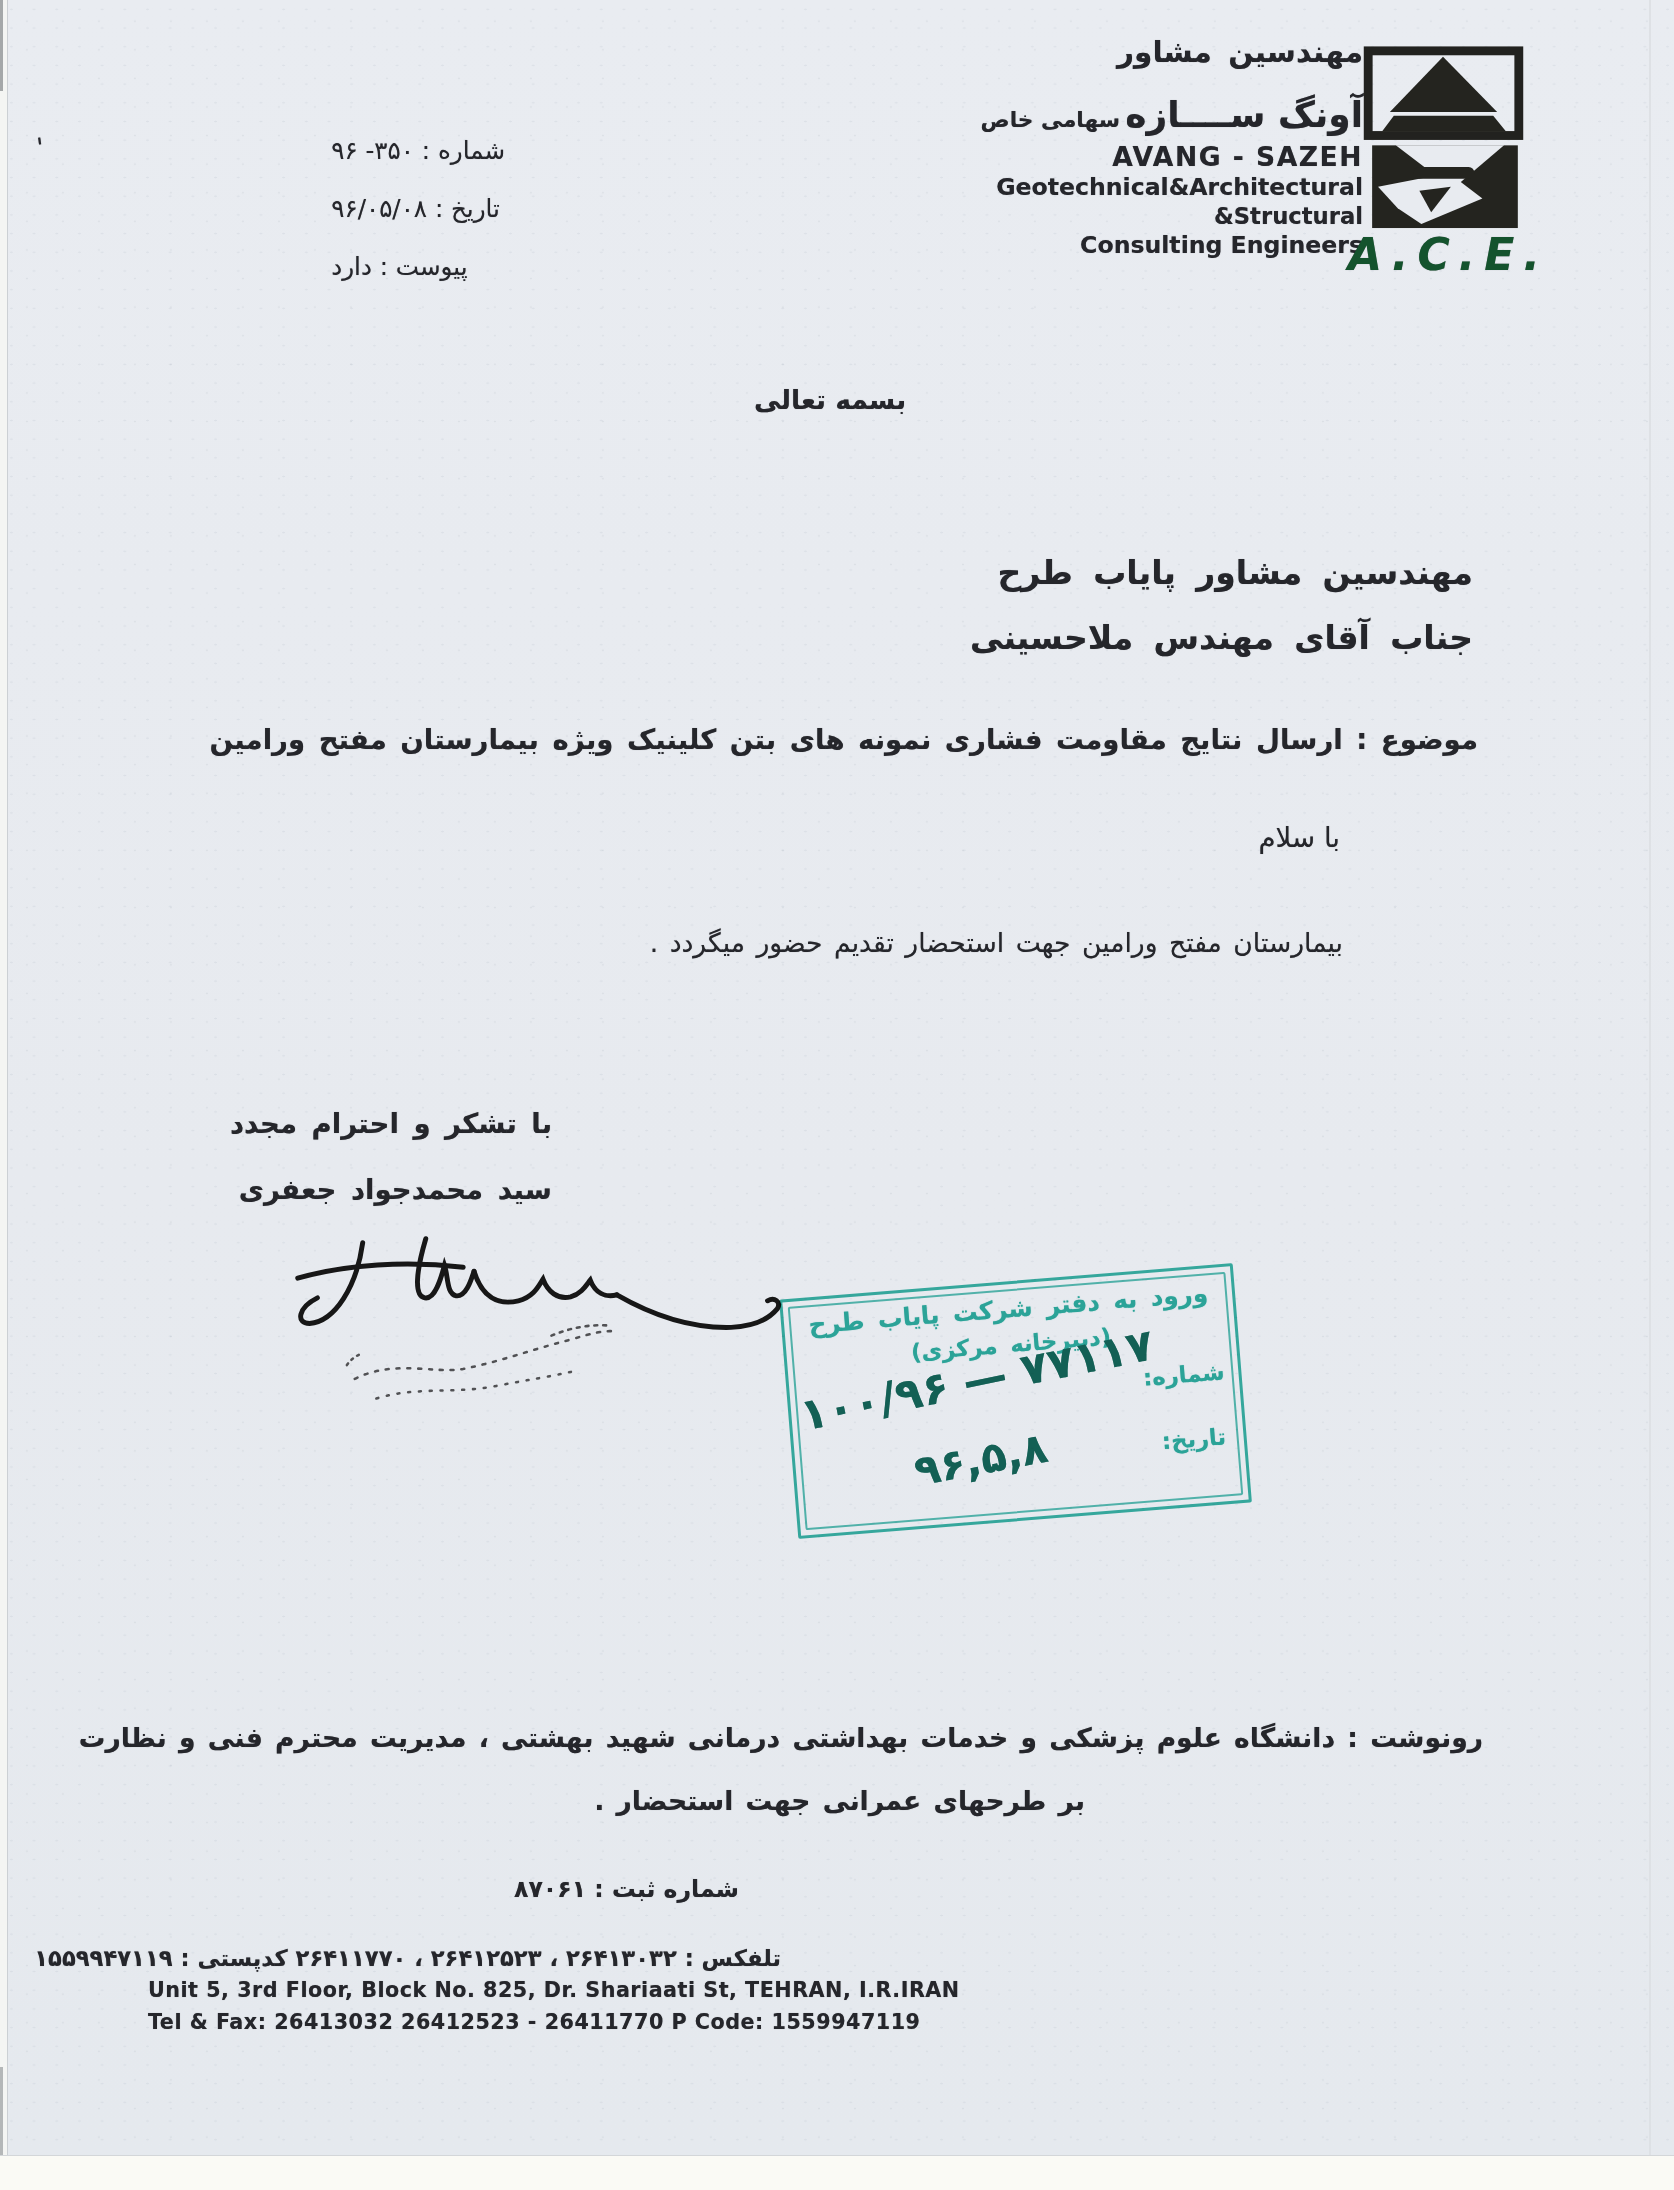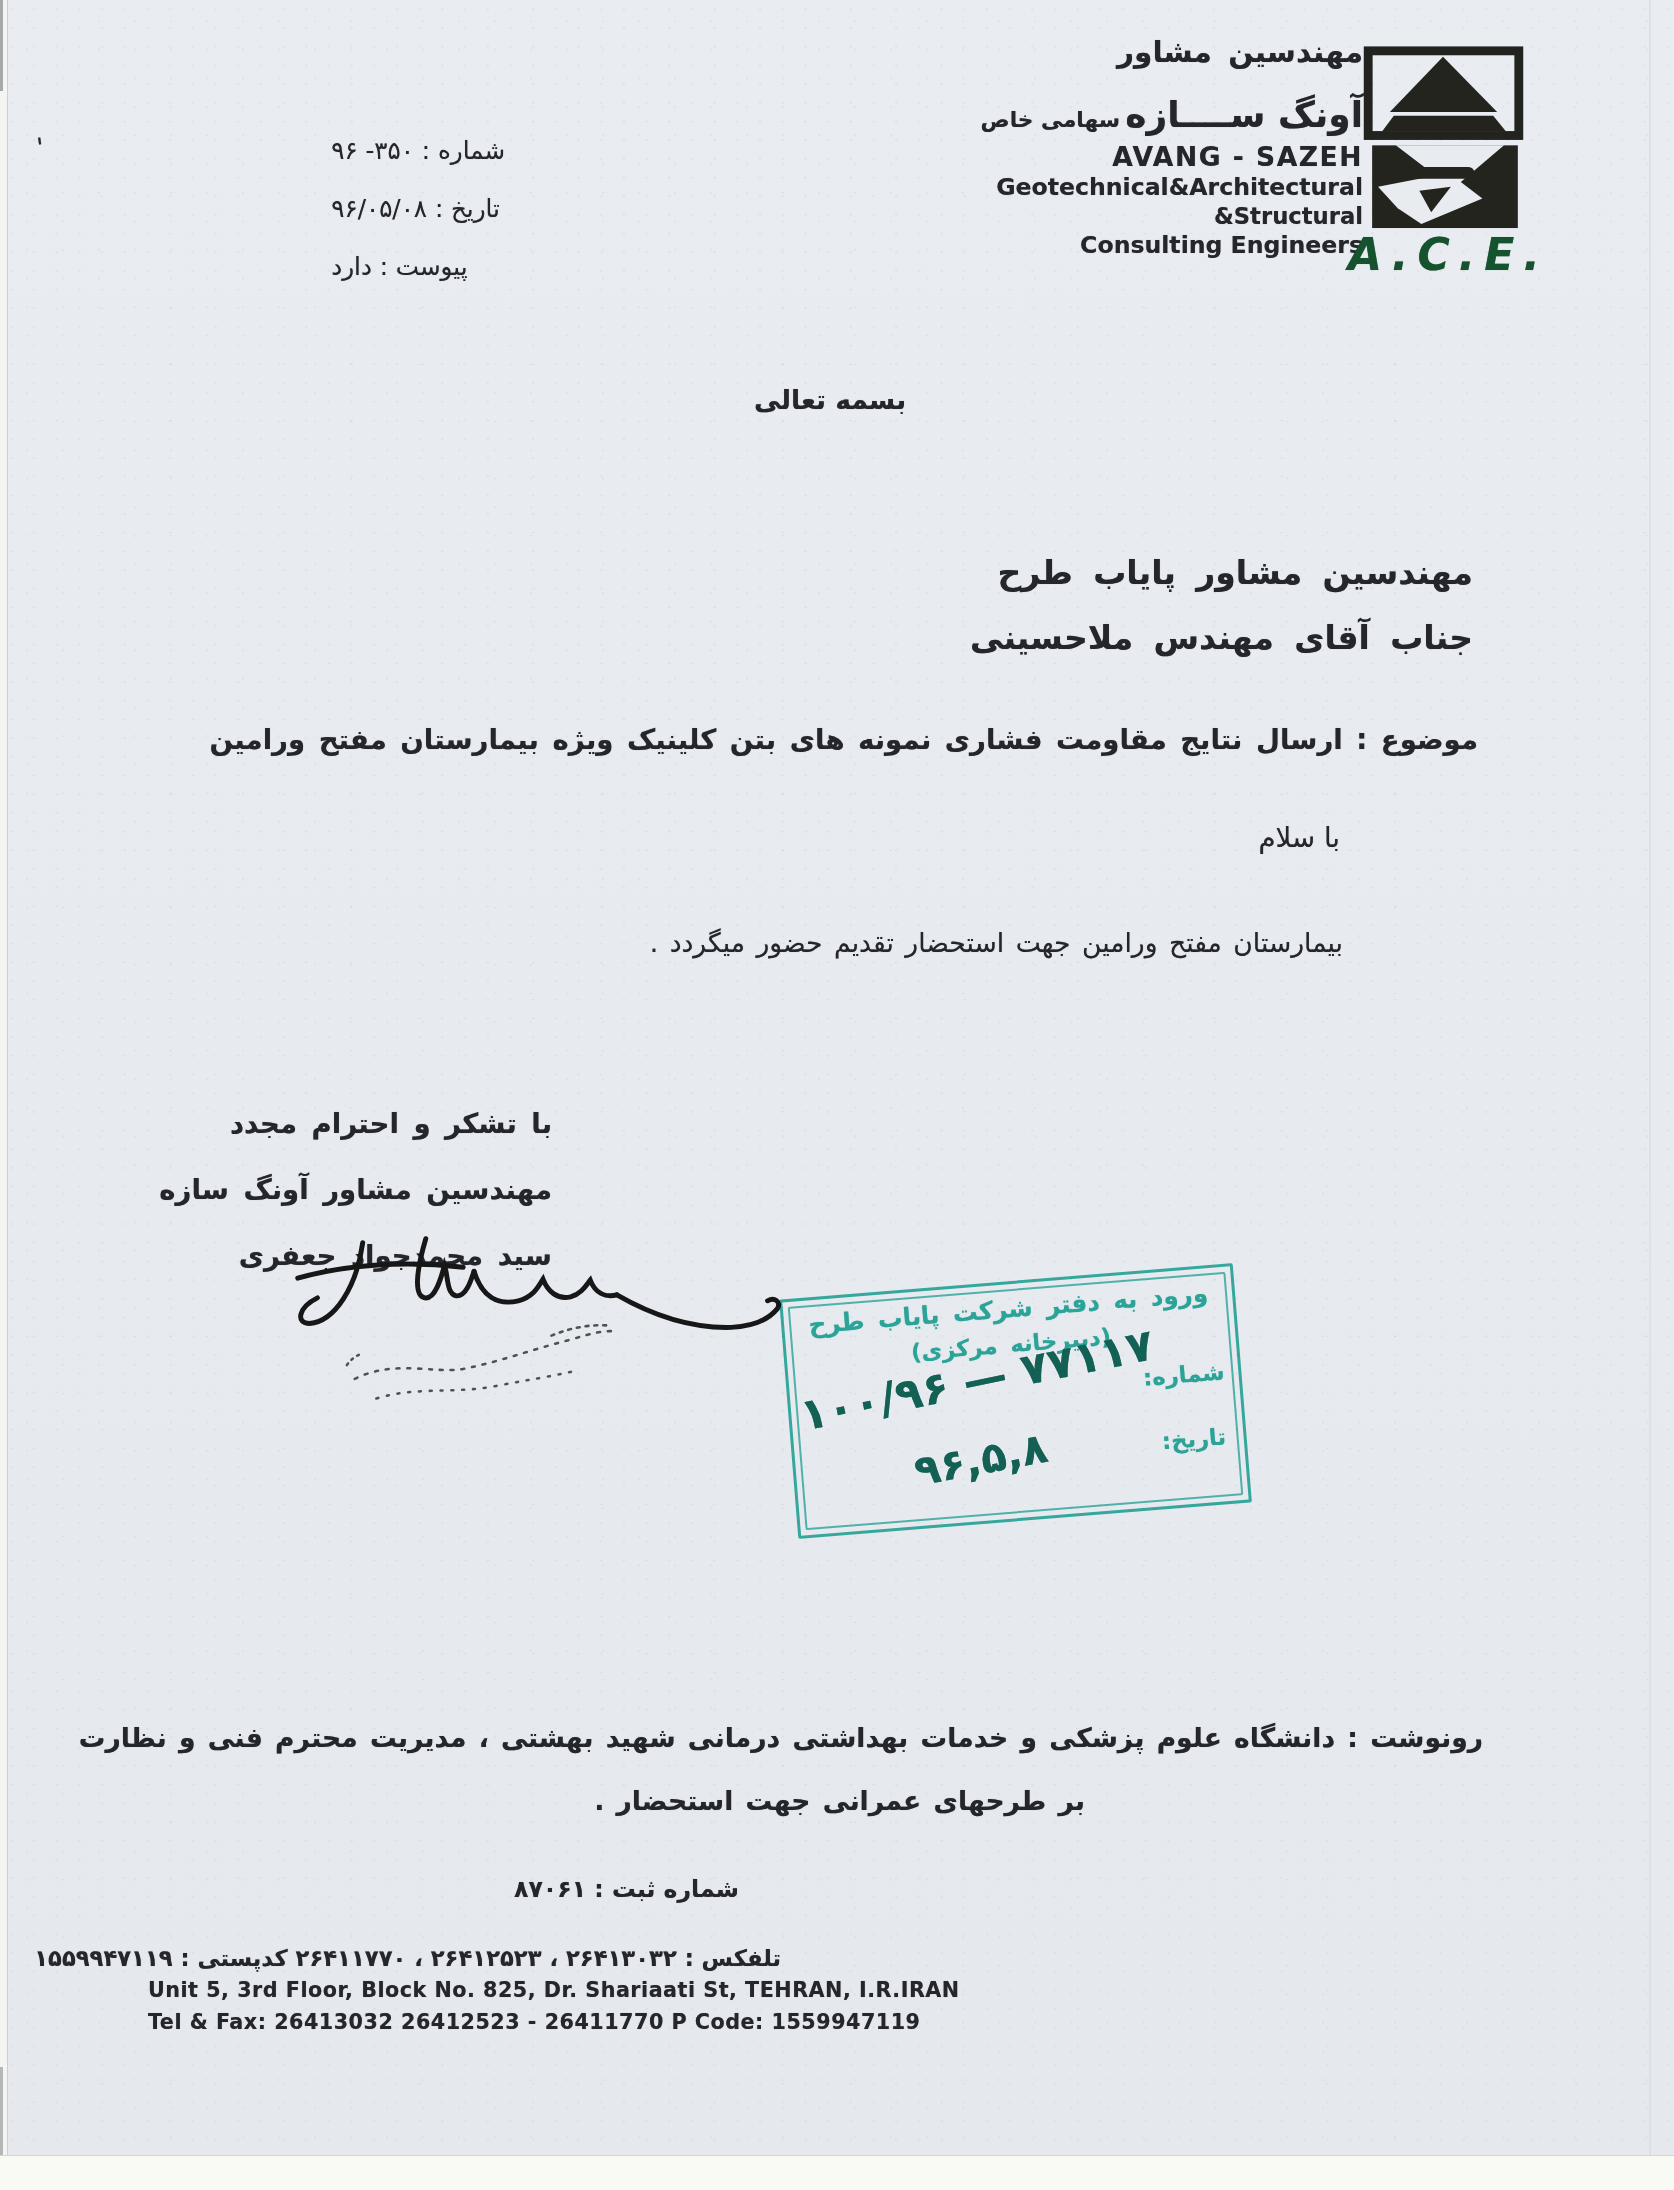--- a/index.html
+++ b/index.html
@@ -82,21 +82,20 @@
     <div>جناب آقای مهندس ملاحسینی</div>
   </div>
 
   <div class="abs fa b soft" style="right:197px;top:723px;font-size:27.6px;word-spacing:3.9px;">موضوع : ارسال نتایج مقاومت فشاری نمونه های بتن کلینیک ویژه بیمارستان مفتح ورامین</div>
 
   <div class="abs fa soft" style="right:335px;top:821px;font-size:27.6px;">با سلام</div>
   <div class="abs fa soft" style="right:332px;top:927px;font-size:26.6px;word-spacing:3px;">بیمارستان مفتح ورامین جهت استحضار تقدیم حضور میگردد .</div>
 
   <div class="abs fa soft" style="right:1123px;top:1091px;text-align:right;font-weight:bold;font-size:27.6px;line-height:66px;word-spacing:4.9px;">
     <div>با تشکر و احترام مجدد</div>
-    <div>مهندسین مشاور آونگ سازه</div>
     <div>سید محمدجواد جعفری</div>
   </div>
 
   <svg class="abs" style="left:276px;top:1221px;" width="532" height="197" viewBox="280 1240 540 200" fill="none" stroke="#171717" stroke-width="5" stroke-linecap="round">
     <path d="M302,1298 C352,1284 412,1280 470,1287"></path>
     <path d="M368,1262 C362,1306 340,1342 314,1344 C300,1344 302,1328 322,1318"></path>
     <path d="M432,1258 C422,1292 420,1316 431,1318 C442,1320 448,1296 451,1285 C455,1297 453,1314 463,1316 C473,1317 478,1300 481,1291"></path>
     <path d="M481,1291 C489,1317 505,1326 526,1321 C542,1317 547,1305 551,1299 C556,1312 566,1320 579,1317 C590,1314 595,1305 599,1300 C604,1313 614,1318 626,1315"></path>
     <path d="M626,1315 C666,1338 706,1349 742,1348 C766,1347 780,1340 789,1329 C793,1322 786,1317 779,1321"></path>
   </svg>

